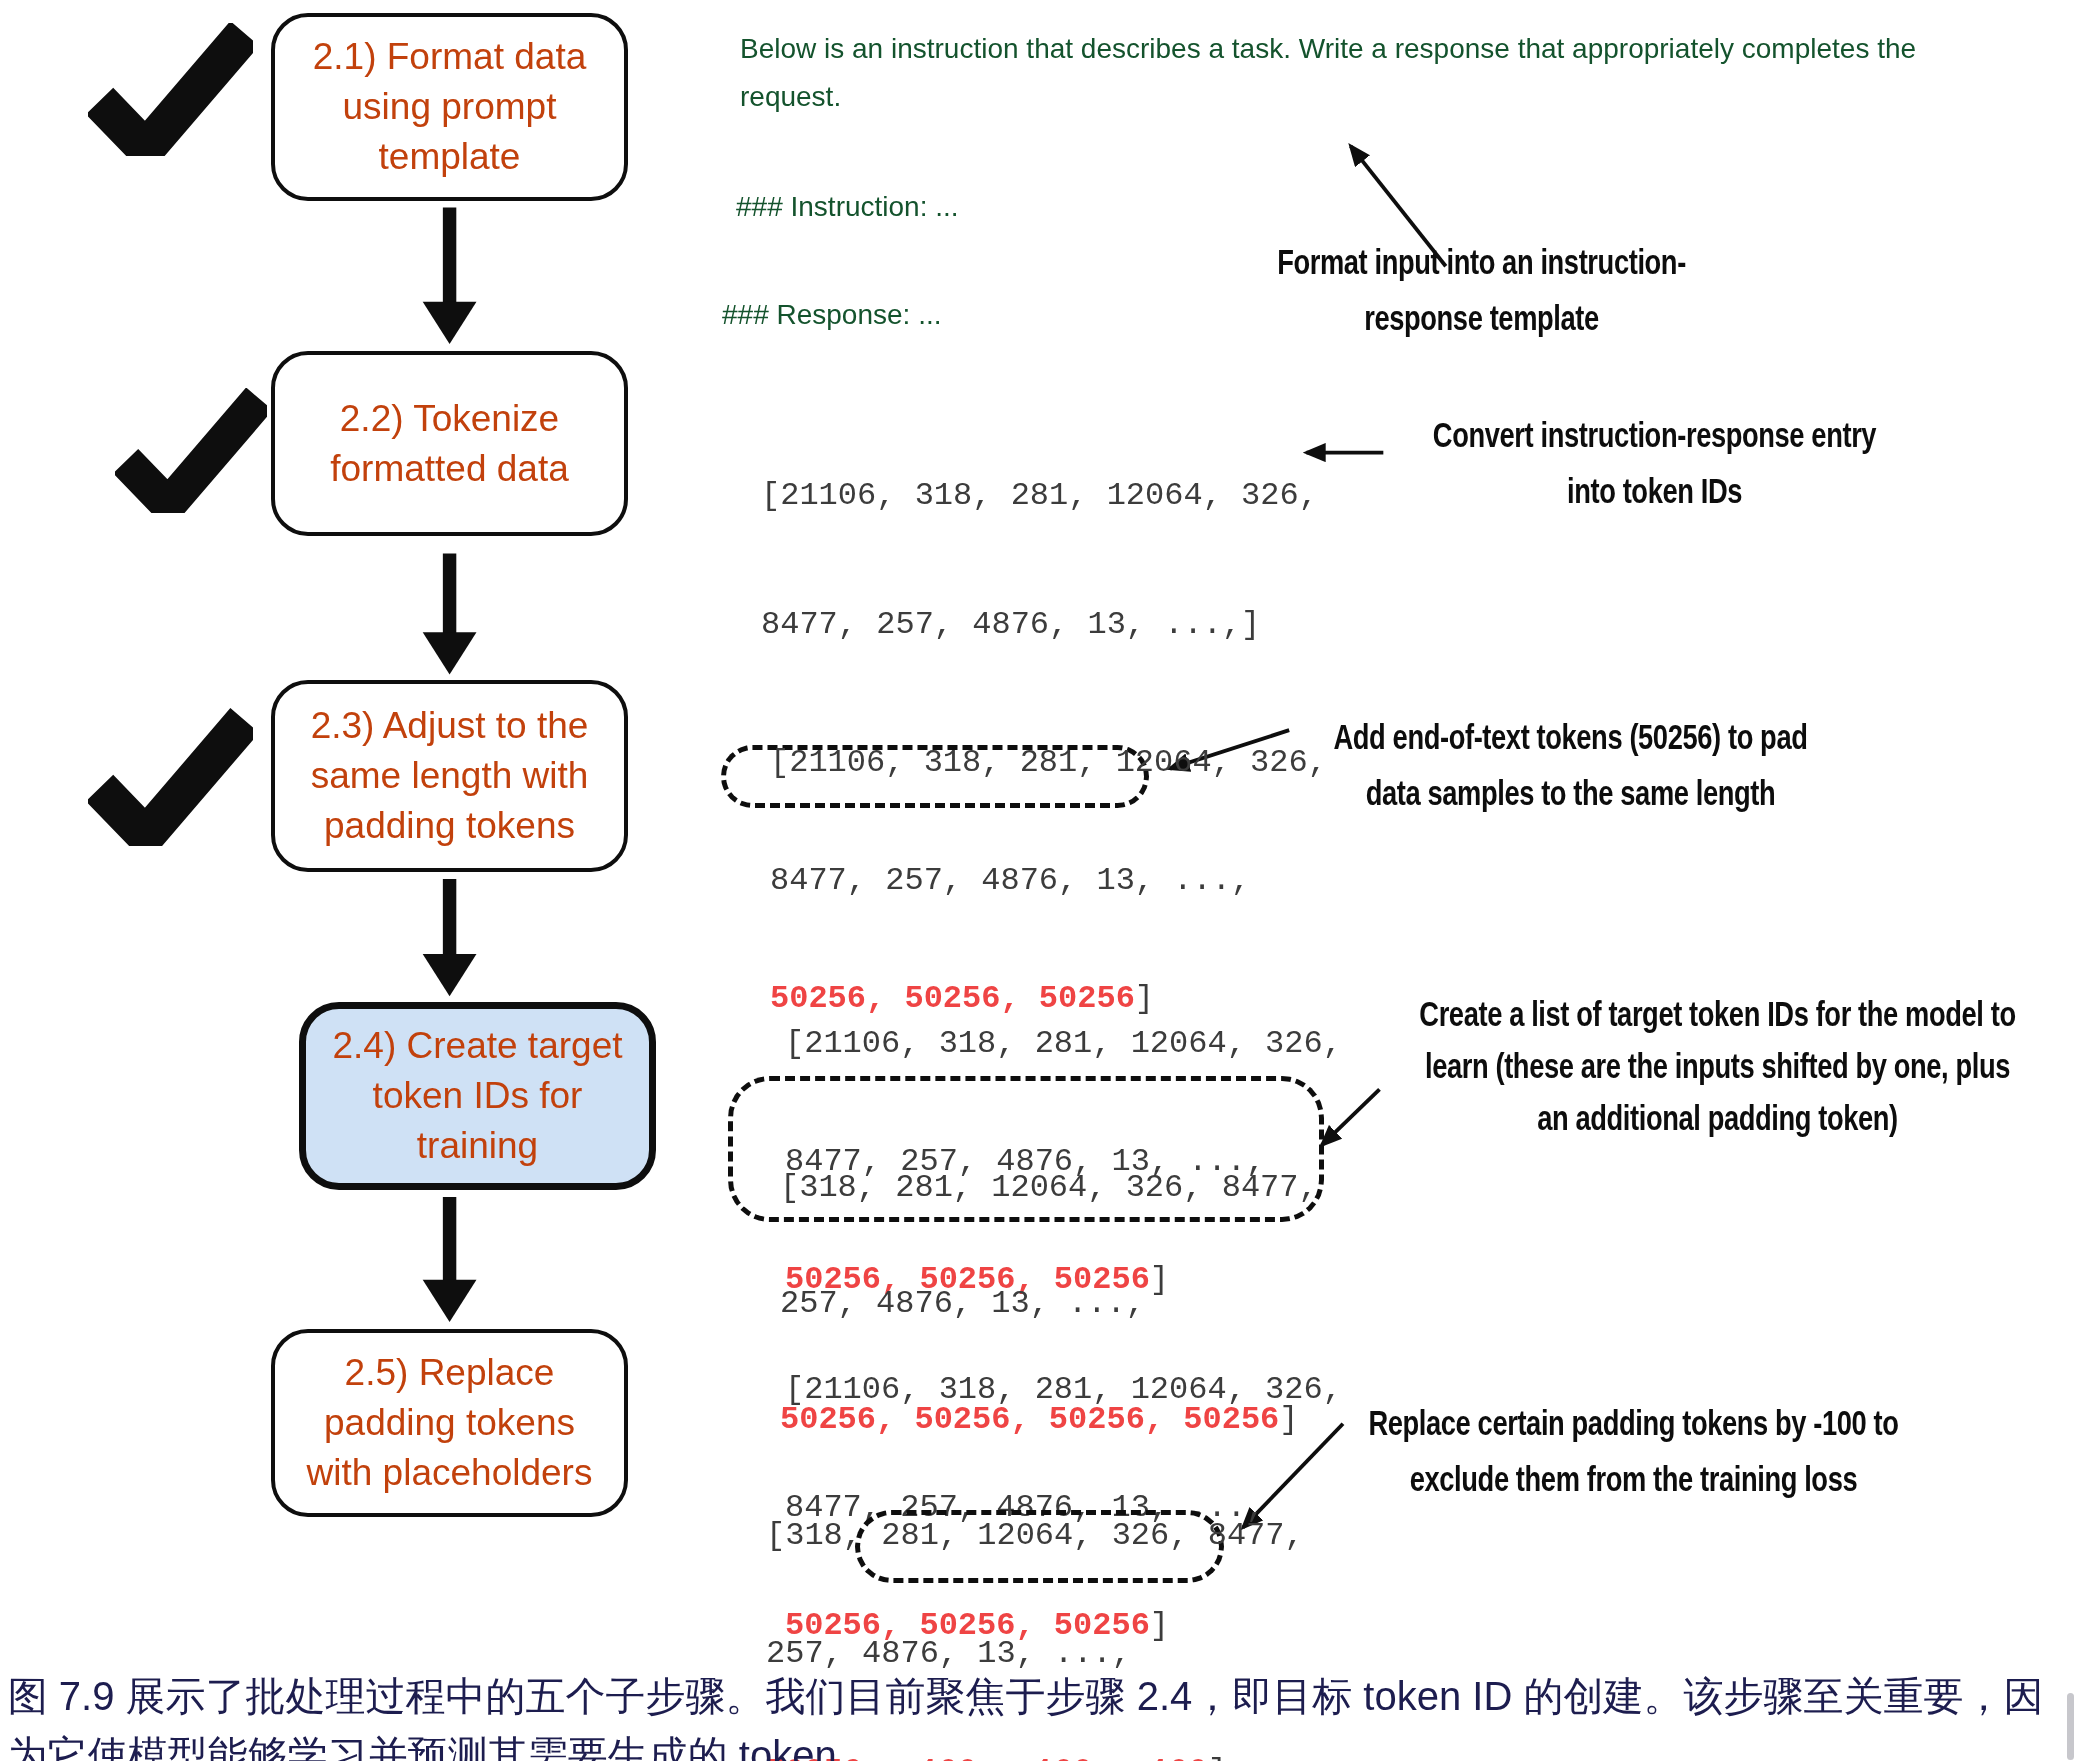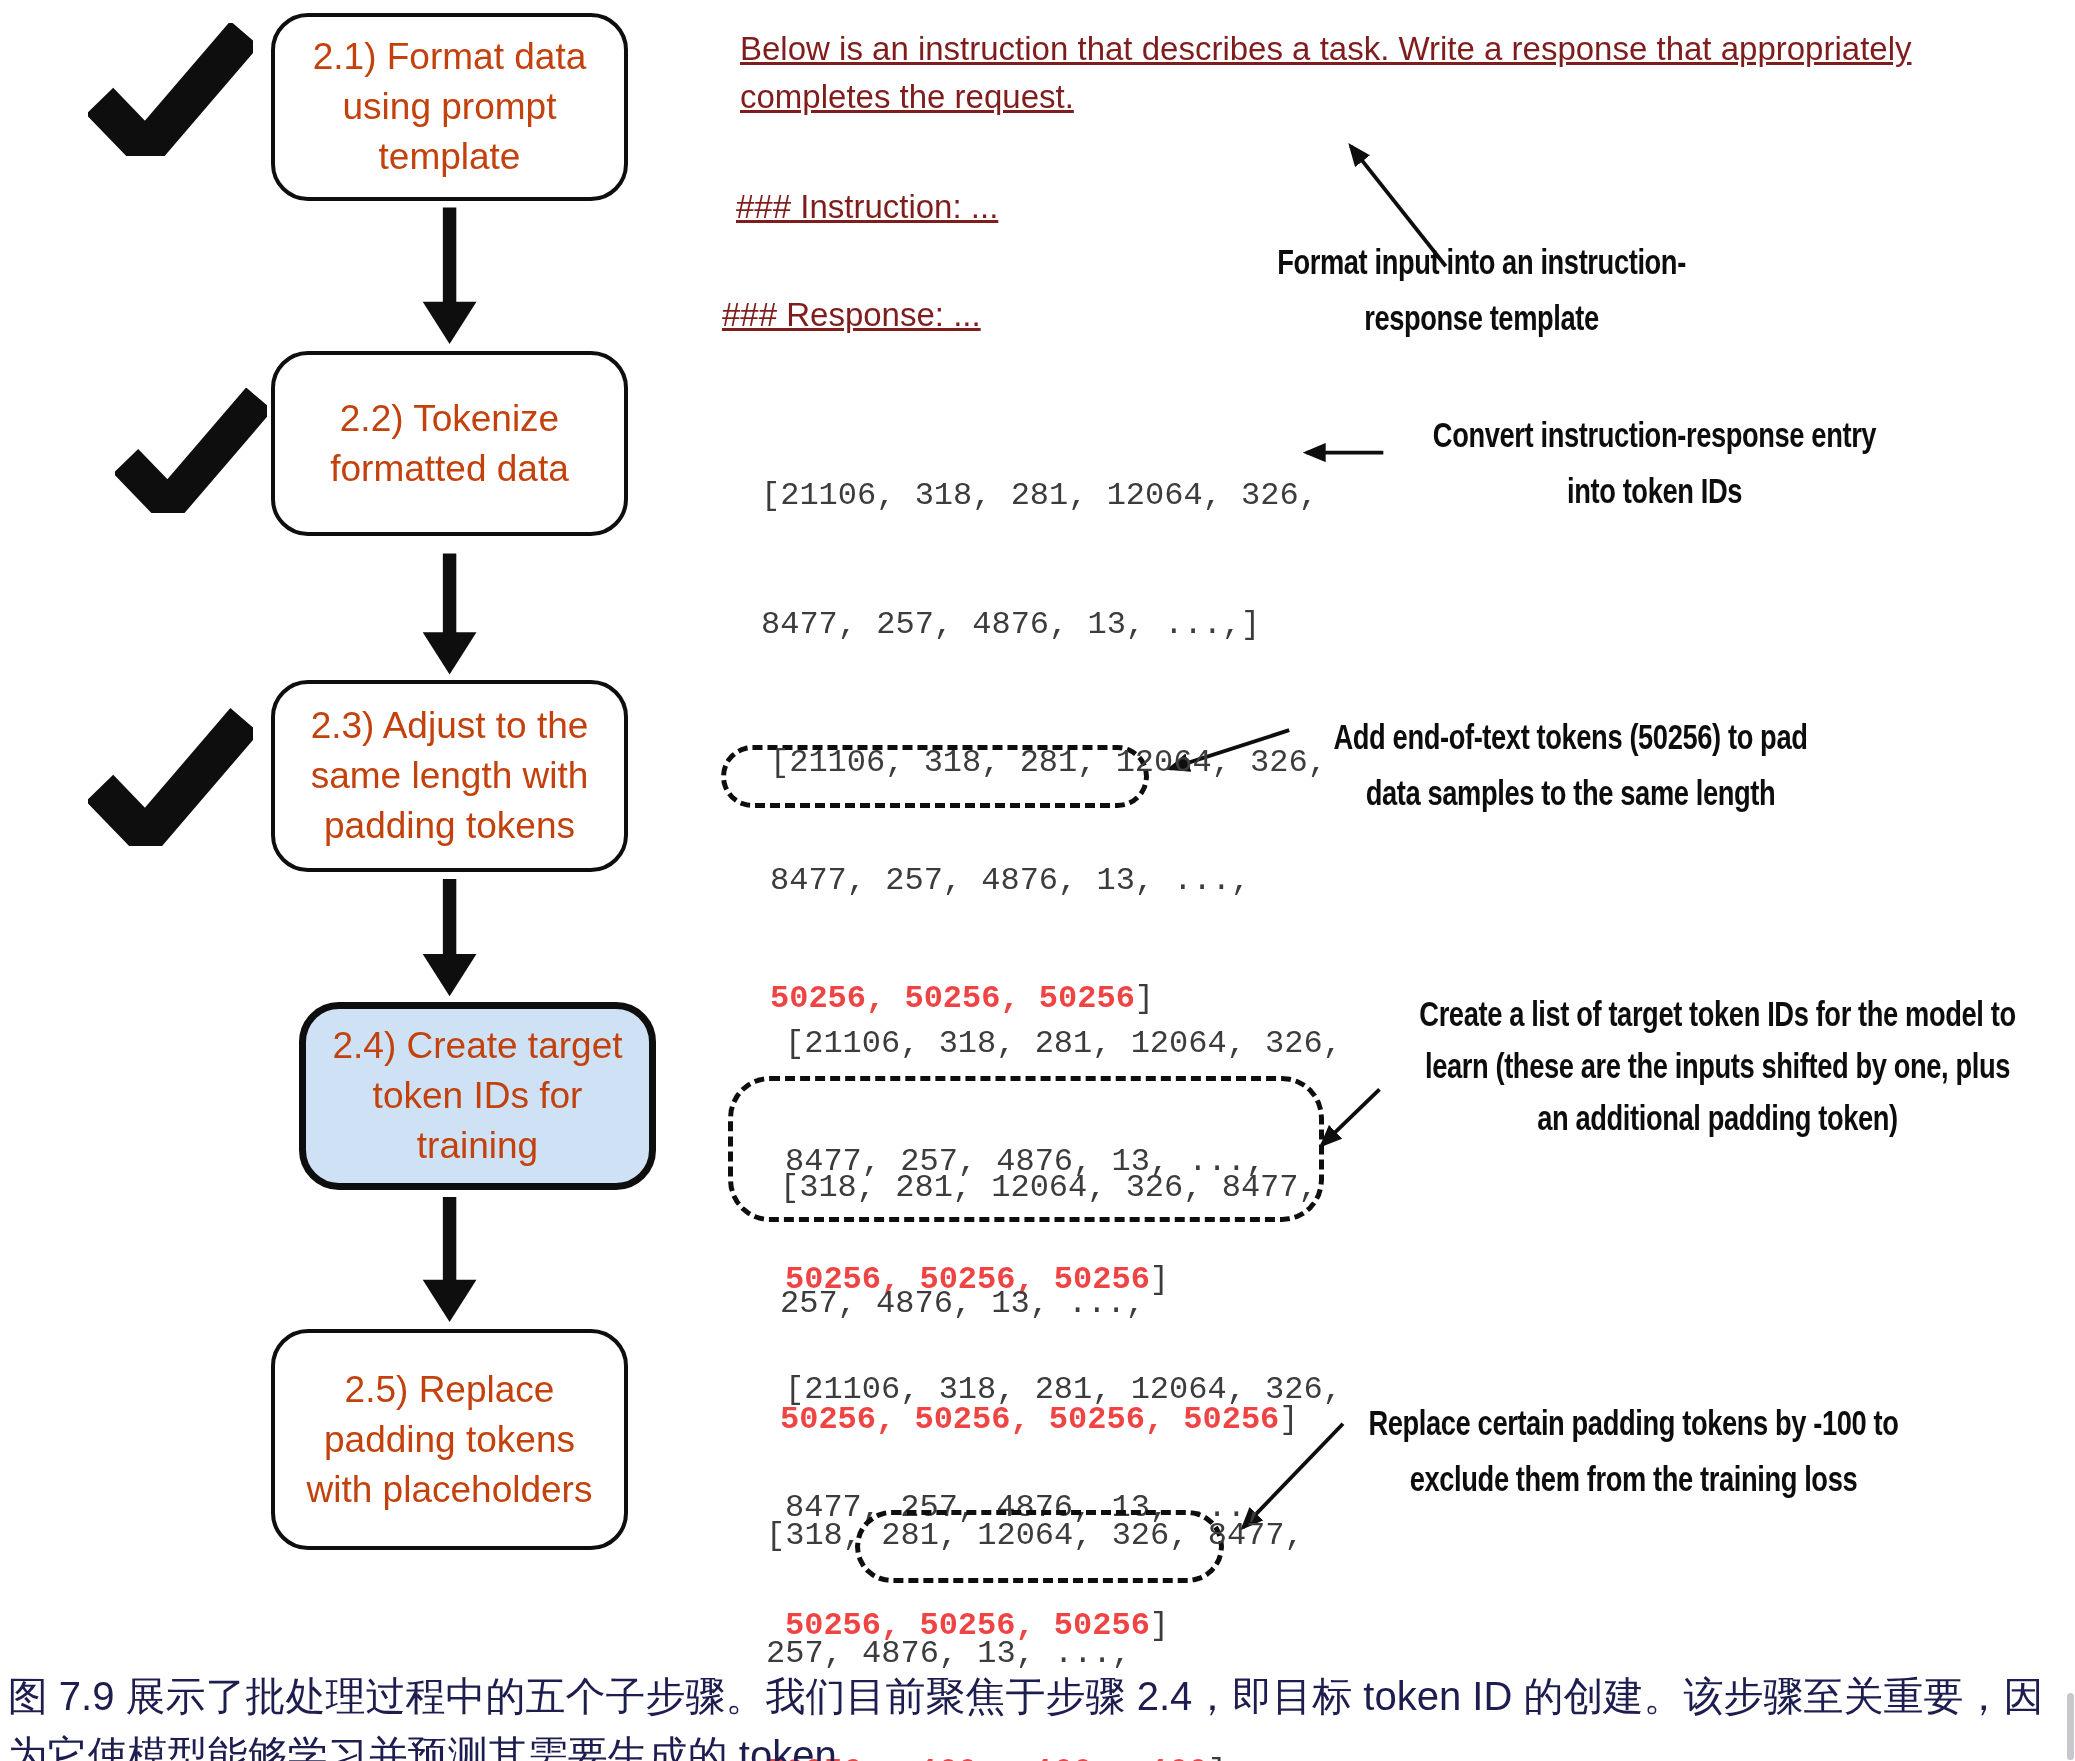--- a/index.html
+++ b/index.html
@@ -11,21 +11,21 @@
   .box{
     position:absolute;left:271px;width:357px;box-sizing:border-box;
     border:4.8px solid #0e0e0e;border-radius:37px;background:#ffffff;
     display:flex;align-items:center;justify-content:center;text-align:center;
     font-size:37px;line-height:50px;padding:0 13.4px;color:#c2410c;
   }
   .box.hl{border-width:7.7px;border-radius:40px;background:#cfe1f5;margin-left:28px;}
   
   .chk{position:absolute;}
   
-  .txt{position:absolute;font-size:33px;line-height:48px;color:#7f1d1d;text-decoration:underline;}
+  .txt{position:absolute;font-size:28px;line-height:48px;color:#14532d;}
   
   .mono{position:absolute;font-family:"Liberation Mono", monospace;font-size:32px;color:#3c3c3c;white-space:pre;margin-left:21px;}
   .mono .ln{height:44px;}
   .mono .ln2{height:55px;}
   .mono b{color:#ef4444;font-weight:bold;}
   
   .ann{
     position:absolute;width:865px;text-align:center;font-weight:bold;color:#0d0d0d;
     font-size:35px;line-height:56px;transform:scaleX(0.78);transform-origin:50% 0;
     letter-spacing:-0.5px;
@@ -83,21 +83,21 @@
     <path d="M7,47 L35,76 L95,6" fill="none" stroke="#0e0e0e" stroke-width="23" stroke-linejoin="miter"></path>
   </svg>
   <svg class="chk" style="left:88px;top:707px" width="165" height="139" viewBox="0 0 100 80">
     <path d="M7,47 L35,76 L95,6" fill="none" stroke="#0e0e0e" stroke-width="23" stroke-linejoin="miter"></path>
   </svg>
 
   <div class="box" style="top:13.4px;height:188px">2.1) Format data using prompt template</div>
   <div class="box" style="top:351px;height:185px">2.2) Tokenize formatted data</div>
   <div class="box" style="top:680px;height:192px">2.3) Adjust to the same length with padding tokens</div>
   <div class="box hl" style="top:1002px;height:188px">2.4) Create target token IDs for training</div>
-  <div class="box" style="top:1329px;height:221px">2.5) Replace padding tokens with placeholders</div>
+  <div class="box" style="top:1329px;height:188px">2.5) Replace padding tokens with placeholders</div>
 
   <div class="txt" style="left:740px;top:25px;width:1249px">Below is an instruction that describes a task. Write a response that appropriately completes the request.</div>
   <div class="txt" style="left:736px;top:183px">### Instruction: ...</div>
   <div class="txt" style="left:722px;top:291px">### Response: ...</div>
 
   <div class="ann" style="left:1049px;top:234px"><span>Format input into an instruction-</span><br>
     <span>response template</span></div>
 
   <div class="mono" style="left:740px;top:403px">
     <div class="ln2">[21106, 318, 281, 12064, 326,</div>

